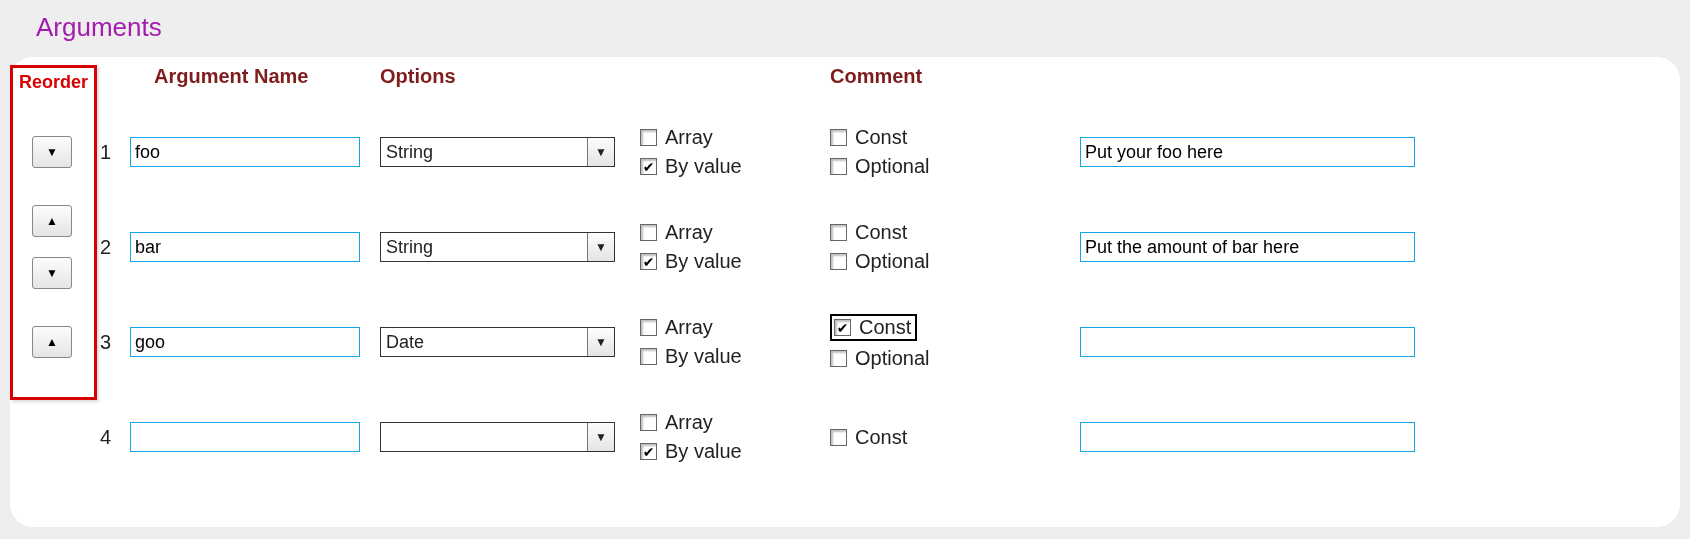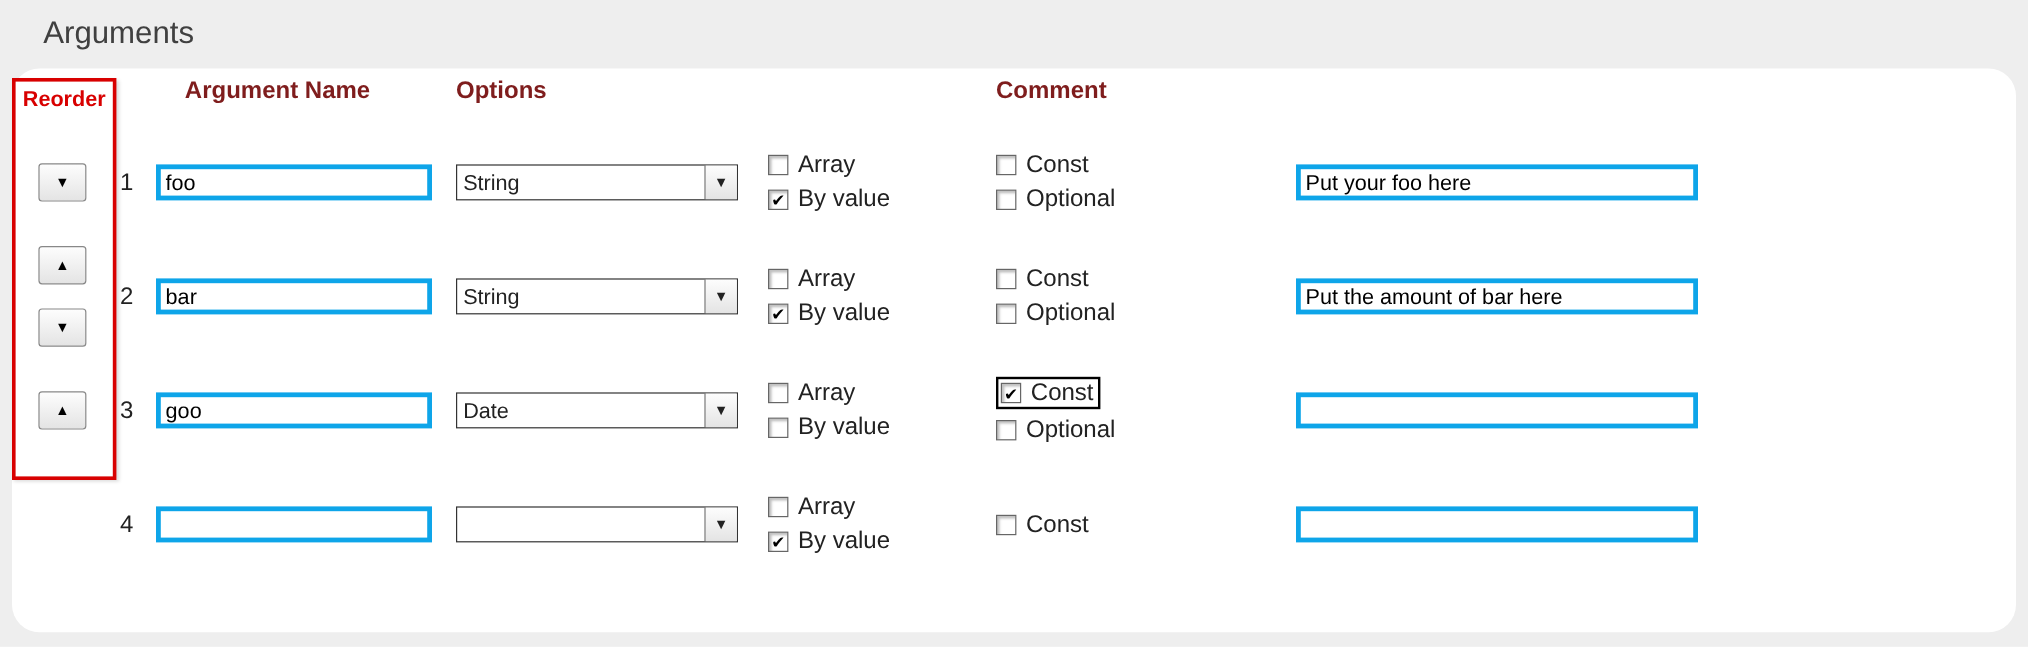--- a/index.html
+++ b/index.html
@@ -10,21 +10,21 @@
     font-size: 18px;
     color: #222;
     width: 1690px;
   }
   .page {
     width: 1690px;
     box-sizing: border-box;
   }
   .title {
     font-size: 26px;
-    color: #404040;
+    color: #a21caf;
     padding: 12px 0 14px 36px;
   }
   .panel {
     background: #fff;
     margin: 0 10px 0 10px;
     min-height: 470px;
     position: relative;
     box-sizing: border-box;
     padding-top: 8px;
     border-radius: 23px;
@@ -95,21 +95,21 @@
   }
 
   .rownum {
     font-size: 20px;
     text-align: left;
   }
 
   .txt {
     width: 230px;
     height: 30px;
-    border: 4px solid #0ea5e9;
+    border: 1px solid #0ea5e9;
     font-size: 18px;
     padding: 1px 4px;
     box-sizing: border-box;
     background: #fff;
   }
   .txt.wide { width: 335px; }
 
   .sel-wrap {
     width: 235px;
     height: 30px;

